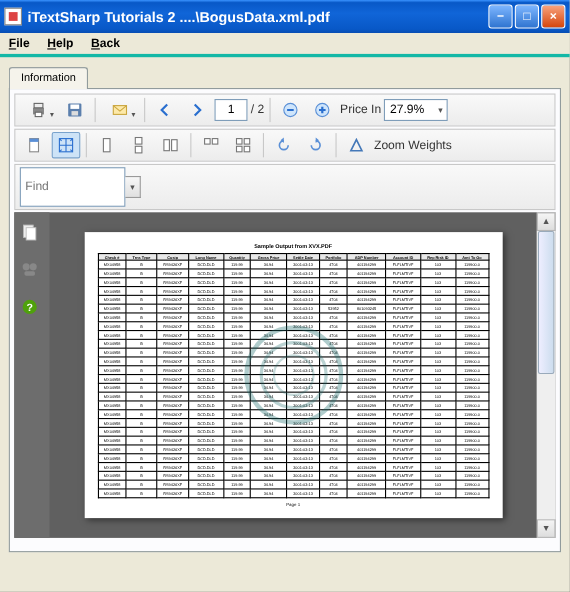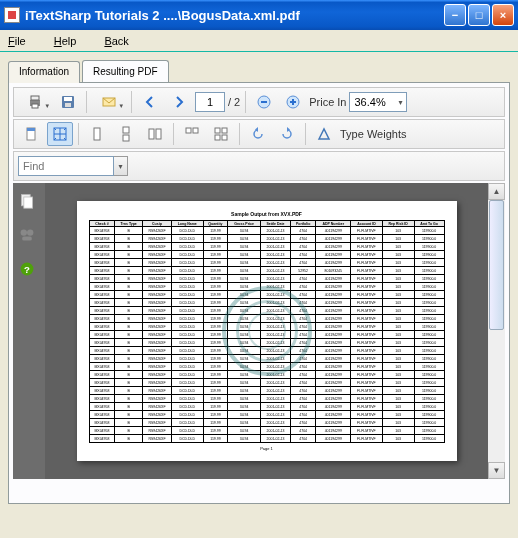--- a/index.html
+++ b/index.html
@@ -6,21 +6,21 @@
 body { background: #ece9d8; width: 518px; height: 538px; overflow: hidden; }
 
 .titlebar { height: 30px; background: linear-gradient(to bottom, #3a93ff 0%, #0858c7 8%, #1065d8 40%, #0858c7 88%, #074db3 100%); display: flex; align-items: center; padding: 12px 4px; color: #fff; font-size: 13px; font-weight: bold; }
 .titlebar .icon { width: 16px; height: 16px; background: #fff; margin-right: 5px; border: 1px solid #888; display: flex; align-items: center; justify-content: center; }
 .titlebar .icon::before { content: ""; width: 8px; height: 8px; background: #d44; }
 .winbtns { margin-left: auto; display: flex; gap: 2px; }
 .winbtn { width: 22px; height: 22px; border: 1px solid #fff; border-radius: 3px; display: flex; align-items: center; justify-content: center; font-size: 11px; font-weight: bold; font-family: Arial; cursor: pointer; }
 .winbtn.min, .winbtn.max { background: linear-gradient(to bottom, #7db6ff, #2f74d0); color: #fff; }
 .winbtn.close { background: linear-gradient(to bottom, #f8a37e, #d4450c); color: #fff; }
 
-.menubar { height: 22px; background: #ece9d8; display: flex; align-items: center; padding: 2px 8px; font-size: 11px; gap: 28px; border-bottom: 1px solid #14b8a6; }
+.menubar { height: 22px; background: #ece9d8; display: flex; align-items: center; padding: 2px 8px; font-size: 11px; gap: 16px; border-bottom: 3px solid #14b8a6; font-weight: bold; }
 .menubar span { cursor: pointer; }
 .menubar span u { text-decoration: underline; }
 
 .clientarea { padding: 8px 8px 4px 8px; }
 
 .tabs { display: flex; font-size: 10px; }
 .tab { padding: 4px 10px; background: #f5f3eb; border: 1px solid #919b9c; border-bottom: none; border-top-left-radius: 3px; border-top-right-radius: 3px; margin-right: 2px; cursor: pointer; position: relative; top: 1px; }
 .tab.active { background: #fcfcfe; z-index: 2; top: 0; padding-top: 5px; padding-bottom: 5px; }
 
 .tabpanel { border: 1px solid #919b9c; background: #fcfcfe; padding: 4px; height: 422px; }
@@ -30,21 +30,21 @@
 .tbtn.drop { width: 34px; position: relative; }
 .tbtn.drop::after { content: "▾"; font-size: 7px; position: absolute; right: 2px; bottom: 3px; color: #555; }
 .tbtn.active { border-color: #7aa3cc; background: #cde3f7; }
 .sep { width: 1px; height: 22px; background: #c8c8c8; margin: 0 2px; }
 .tinput { width: 30px; height: 20px; font-size: 11px; text-align: center; border: 1px solid #7f9db9; }
 .tlabel { font-size: 11px; color: #333; }
 .zoomselect { width: 58px; height: 20px; font-size: 11px; border: 1px solid #7f9db9; background: #fff; display: flex; align-items: center; padding: 0 4px; justify-content: space-between; }
 .zoomselect::after { content: "▾"; font-size: 8px; color: #555; }
 
 .findbar { display: flex; align-items: center; }
-.findinput { width: 96px; height: 20px; font-size: 11px; color: #999; padding: 0 4px; border: 1px solid #7f9db9; background: #fff; }
+.findinput { width: 96px; height: 36px; font-size: 11px; color: #999; padding: 0 4px; border: 1px solid #7f9db9; background: #fff; }
 .finddrop { width: 14px; height: 20px; border: 1px solid #9a9a9a; border-left: none; background: linear-gradient(#f7f7f7,#e0e0e0); display: flex; align-items: center; justify-content: center; font-size: 8px; color: #555; }
 
 svg { width: 16px; height: 16px; }
 
 .viewer { display: flex; height: 296px; background: #606060; margin-top: 2px; }
 .sidebar { width: 32px; background: #6d6d6d; display: flex; flex-direction: column; align-items: center; gap: 14px; padding-top: 10px; }
 .sideicon { width: 20px; height: 20px; cursor: pointer; }
 .pdfarea { flex: 1; display: flex; align-items: center; justify-content: center; overflow: hidden; position: relative; }
 .page { background: #fff; width: 380px; height: 260px; box-shadow: 2px 2px 6px rgba(0,0,0,0.5); padding: 10px 12px; font-size: 4px; display: flex; flex-direction: column; position: relative; }
 .page-title { text-align: center; font-size: 5px; font-weight: bold; margin-bottom: 3px; }
@@ -78,21 +78,20 @@
 
 <div class="menubar">
   <span><u>F</u><span>ile</span></span>
   <span><u>H</u><span>elp</span></span>
   <span><u>B</u><span>ack</span></span>
 </div>
 
 <div class="clientarea">
   <div class="tabs">
     <div class="tab">Information</div>
-    <div class="tab active">Resulting PDF</div>
   </div>
 
   <div class="tabpanel">
 
     <div class="toolbar">
       <div class="tbtn drop">
           <svg viewBox="0 0 16 16">
             <rect x="3" y="6" width="10" height="6" fill="#888"></rect>
             <rect x="4" y="2" width="8" height="4" fill="#eee" stroke="#666"></rect>
             <rect x="5" y="10" width="6" height="4" fill="#fff" stroke="#666"></rect>
@@ -135,21 +134,21 @@
         </div>
       <div class="tbtn">
           <svg viewBox="0 0 16 16">
             <circle cx="8" cy="8" r="6" fill="#cfe5fb" stroke="#5a8fd6"></circle>
             <line x1="5" y1="8" x2="11" y2="8" stroke="#2a6fcf" stroke-width="2"></line>
             <line x1="8" y1="5" x2="8" y2="11" stroke="#2a6fcf" stroke-width="2"></line>
           </svg>
         </div>
       <span class="tlabel">Price In</span>
       <div class="zoomselect">
-          <span>36.4%</span>
+          <span>27.9%</span>
         </div>
     </div>
 
     <div class="toolbar">
       <div class="tbtn">
           <svg viewBox="0 0 16 16">
             <rect x="4" y="2" width="8" height="12" fill="#fff" stroke="#888"></rect>
             <rect x="4" y="2" width="8" height="3" fill="#5a8fd6"></rect>
           </svg>
         </div>
@@ -205,21 +204,21 @@
             <path d="M4 8 A4 4 0 1 0 8 4" fill="none" stroke="#5a8fd6" stroke-width="1.5"></path>
             <path d="M8 1 L8 6 L11 3.5 Z" fill="#5a8fd6"></path>
           </svg>
         </div>
       <div class="sep"></div>
       <div class="tbtn">
           <svg viewBox="0 0 16 16">
             <path d="M3 13 L8 3 L13 13 Z" fill="none" stroke="#4478b8" stroke-width="1.5"></path>
           </svg>
         </div>
-      <span class="tlabel">Type Weights</span>
+      <span class="tlabel">Zoom Weights</span>
     </div>
 
     <div class="toolbar">
       <div class="findbar">
         <input class="findinput" placeholder="Find" style="">
         <div class="finddrop">▾</div>
       </div>
     </div>
 
     <div class="viewer">

